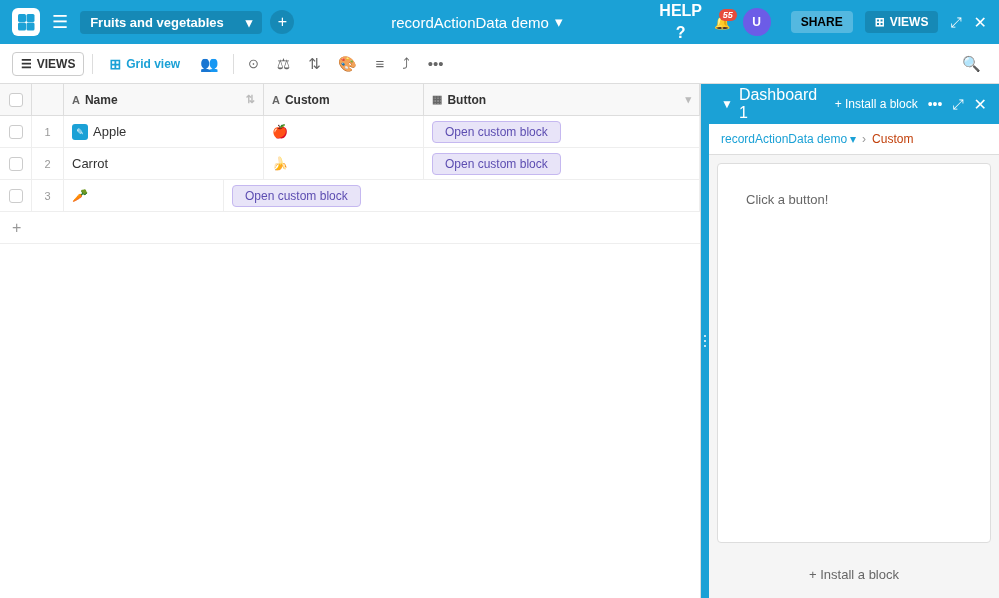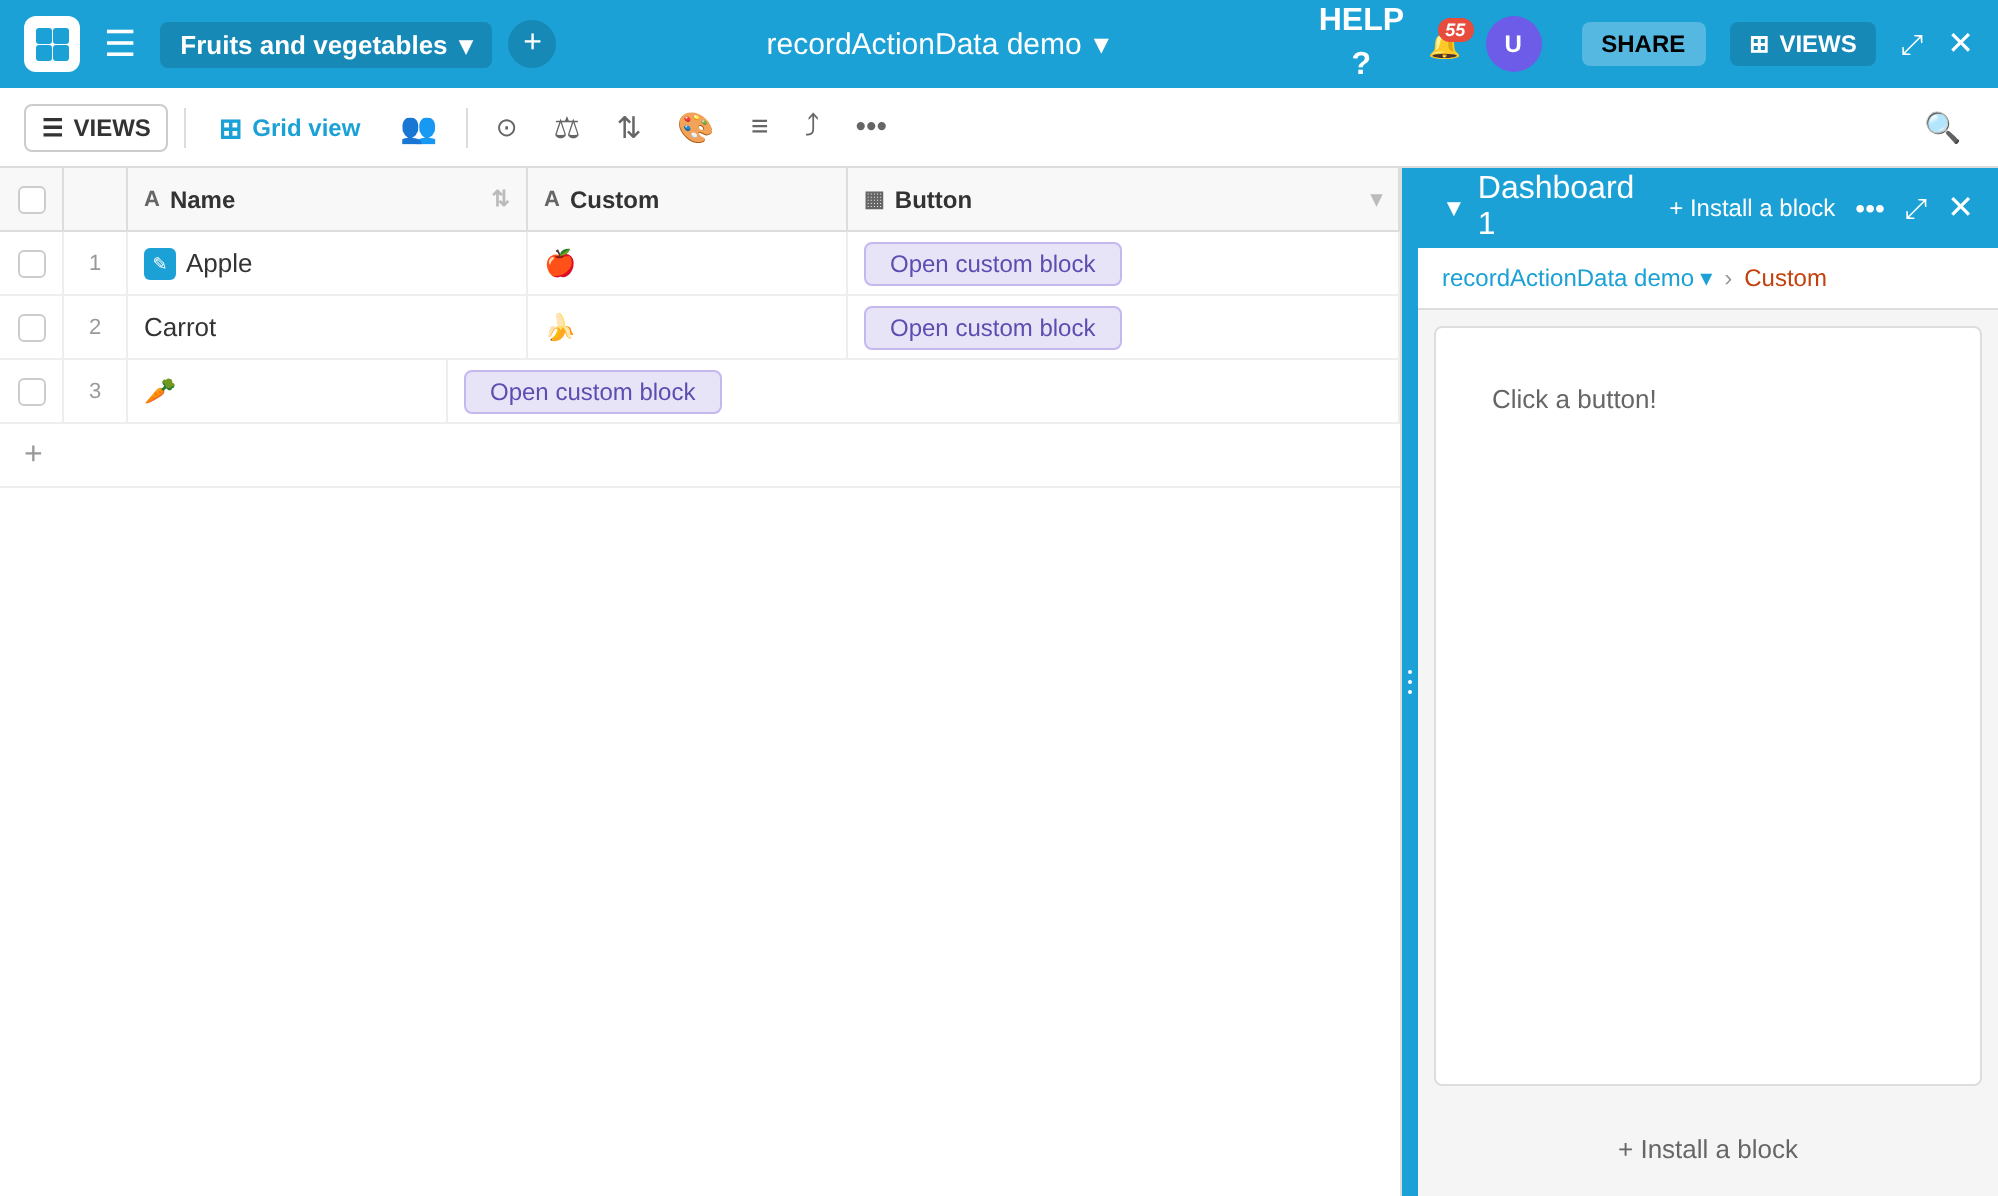--- a/index.html
+++ b/index.html
@@ -17,21 +17,21 @@
       color: white;
     }
     .top-bar-left { display: flex; align-items: center; gap: 8px; }
     .top-bar-center { display: flex; align-items: center; gap: 6px; font-size: 15px; font-weight: 500; }
     .top-bar-right { display: flex; align-items: center; gap: 12px; font-size: 13px; }
 
     .app-logo { width: 28px; height: 28px; background: white; border-radius: 6px; display: flex; align-items: center; justify-content: center; }
     .app-logo svg { width: 18px; height: 18px; }
 
     .hamburger-btn { background: none; border: none; color: white; font-size: 18px; cursor: pointer; padding: 4px; }
-    .base-name { background: rgba(0,0,0,0.15); border-radius: 4px; padding: 4px 10px; font-size: 13px; font-weight: 600; display: flex; align-items: center; gap: 6px; cursor: pointer; }
+    .base-name { background: rgba(0,0,0,0.15); border-radius: 4px; padding: 4px 10px; font-size: 13px; font-weight: 600; display: flex; align-items: center; gap: 22px; cursor: pointer; }
     .add-base-btn { background: rgba(0,0,0,0.15); border: none; color: white; border-radius: 50%; width: 24px; height: 24px; font-size: 16px; cursor: pointer; display: flex; align-items: center; justify-content: center; }
 
     .help-btn { background: none; border: none; color: white; font-size: 16px; font-weight: 600; cursor: pointer; display: flex; align-items: center; gap: 4px; flex-direction: column; }
     .notif-btn { background: none; border: none; color: white; cursor: pointer; position: relative; }
     .notif-badge { position: absolute; top: -6px; right: -6px; background: #e74c3c; color: white; border-radius: 8px; font-size: 9px; font-weight: 700; padding: 1px 4px; font-style: italic; }
     .avatar-btn { width: 28px; height: 28px; background: #6c5ce7; border-radius: 50%; display: flex; align-items: center; justify-content: center; color: white; font-size: 12px; font-weight: 700; border: none; cursor: pointer; }
 
     
     .secondary-bar {
       height: 40px;

